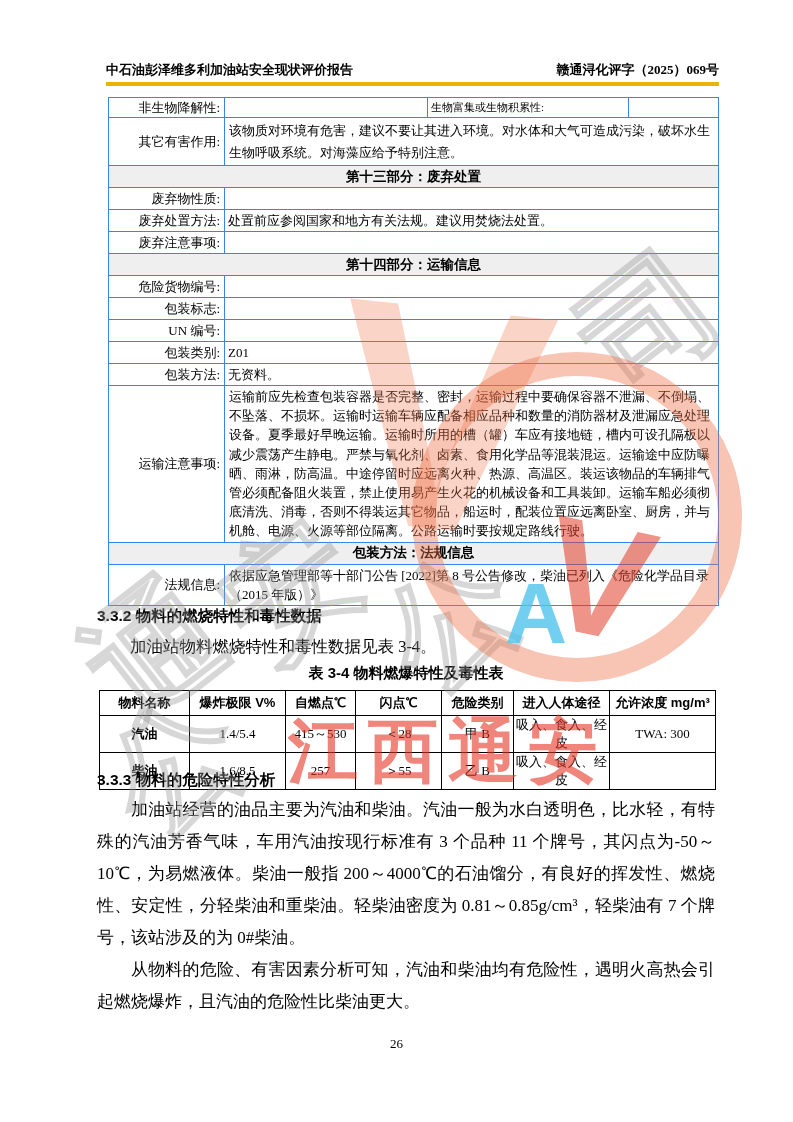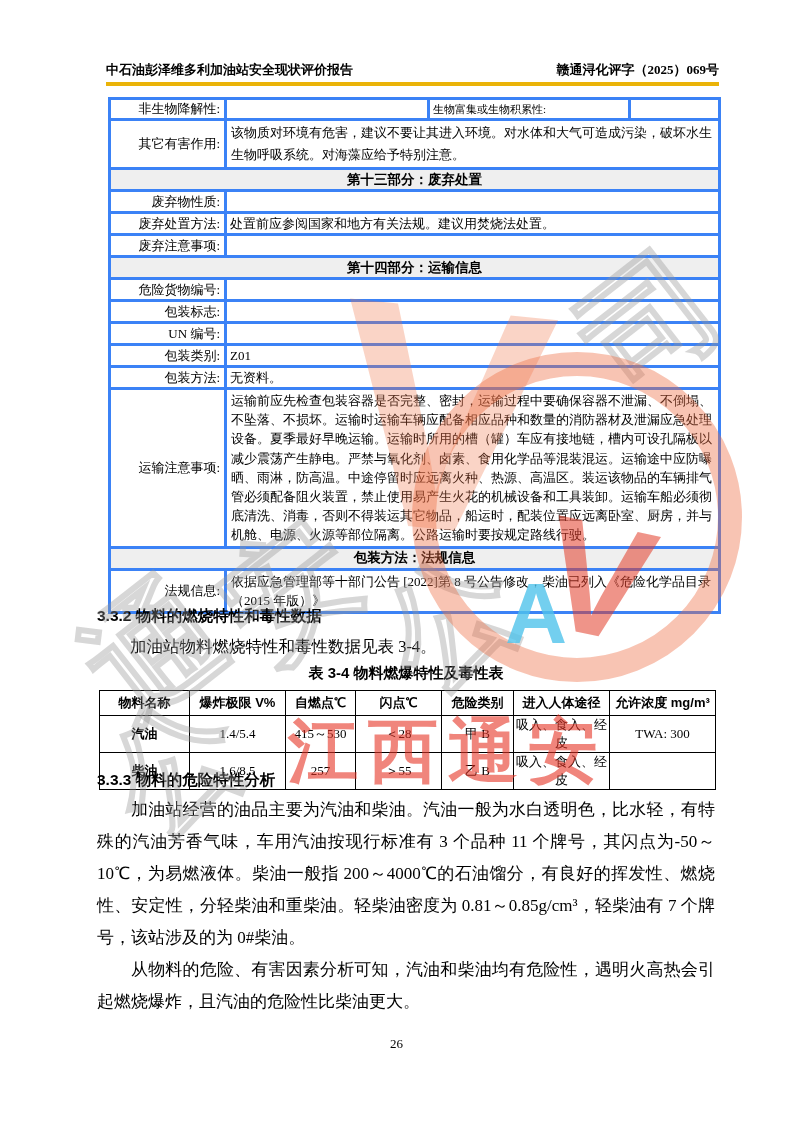--- a/index.html
+++ b/index.html
@@ -14,21 +14,21 @@
     border-bottom:4px solid #eab308;
     display:flex;justify-content:space-between;align-items:flex-end;
     font-size:13px;font-weight:600;padding-bottom:3px;box-sizing:border-box;
   }
   
   table{border-collapse:collapse;table-layout:fixed;}
   .msds{
     position:absolute;left:108px;top:97px;width:610px;
     border:1.5px solid #000;font-size:13px;
   }
-  .msds td{border:3px solid #3b82f6;padding:0 3px;overflow:hidden;vertical-align:middle;box-sizing:border-box;}
+  .msds td{border:1px solid #3b82f6;padding:0 3px;overflow:hidden;vertical-align:middle;box-sizing:border-box;}
   .msds td.lbl{text-align:right;padding-right:4px;white-space:nowrap;}
   .msds td.lbl2{font-size:11px;text-align:left;white-space:nowrap;}
   .msds td.val{text-align:left;}
   .msds tr.sec td{
     background:#efefef;text-align:center;font-weight:bold;
     font-family:"Liberation Sans",sans-serif;font-size:13.5px;height:22px;
   }
   .msds .longtxt{line-height:19.2px;text-align:justify;padding:1px 4px;}
   
   .h-sec{

